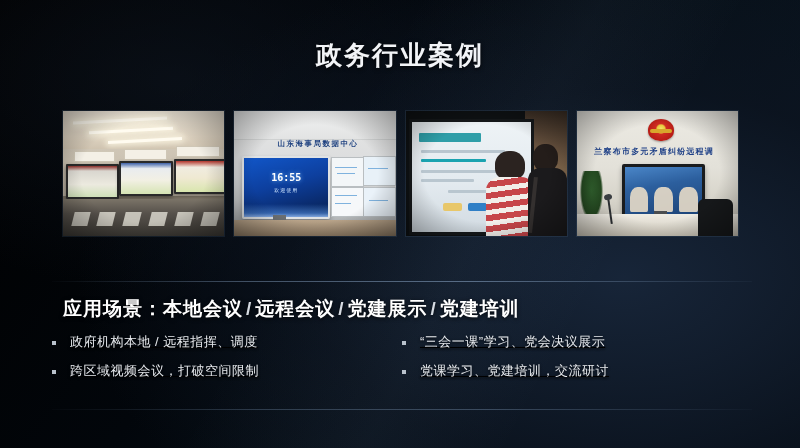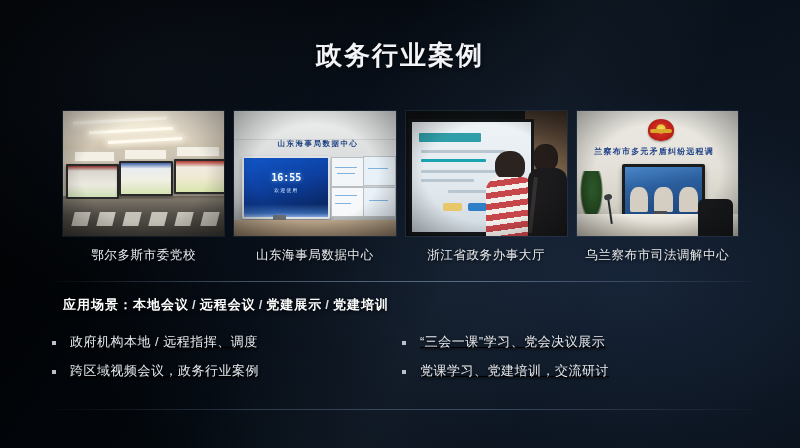--- a/index.html
+++ b/index.html
@@ -137,21 +137,21 @@
     position:absolute;left:52px;width:700px;height:1px;
     background:linear-gradient(90deg,rgba(120,150,185,0.02) 0%,rgba(150,180,215,0.40) 28%,rgba(160,190,225,0.48) 60%,rgba(120,150,185,0.05) 100%);
   }
   .divider.top{top:281px;}
   .divider.bottom{top:409px;
     background:linear-gradient(90deg,rgba(120,150,185,0.02) 0%,rgba(140,170,205,0.28) 30%,rgba(150,180,215,0.32) 62%,rgba(120,150,185,0.03) 100%);}
 
   
   .scenario{
     position:absolute;left:63px;top:296px;
-    font-size:13px;font-weight:bold;color:#ffffff;letter-spacing:1px;
+    font-size:19px;font-weight:bold;color:#ffffff;letter-spacing:1px;
     text-shadow:0 1px 4px rgba(0,0,0,0.85);
   }
   .scenario .sep{color:#d6dbe2;padding:0 3px;font-weight:bold;}
 
   
   .bullets{position:absolute;left:52px;top:334px;width:690px;display:flex;}
   .bcol{width:50%;text-decoration:underline;}
   .bcol.right{padding-left:10px;text-align:center;}
   .brow{display:flex;align-items:flex-start;margin-bottom:13px;}
   .bdot{width:4px;height:4px;background:#b9c2cc;margin:7px 14px 0 0;flex:0 0 auto;}
@@ -251,42 +251,36 @@
       <div class="tvstand"></div>
       <div class="plant"></div>
       <div class="table"></div>
       <div class="mic"></div>
       <div class="chair"></div>
       <div class="vig"></div>
     </div>
 
   </div>
 
-  <div class="captions">
-    <div class="caption">鄂尔多斯市委党校</div>
-    <div class="caption">山东海事局数据中心</div>
-    <div class="caption">浙江省政务办事大厅</div>
-    <div class="caption">乌兰察布市司法调解中心</div>
-  </div>
 
   <div class="divider top"></div>
 
   <div class="scenario">
     <span>应用场景：</span><span>本地会议</span><span class="sep">/</span><span>远程会议</span><span class="sep">/</span><span>党建展示</span><span class="sep">/</span><span>党建培训</span>
   </div>
 
   <div class="bullets">
     <div class="bcol">
       <div class="brow">
         <span class="bdot"></span>
         <span class="btxt">政府机构本地 / 远程指挥、调度</span>
       </div>
       <div class="brow">
         <span class="bdot"></span>
-        <span class="btxt">跨区域视频会议，政务行业案例</span>
+        <span class="btxt">跨区域视频会议，打破空间限制</span>
       </div>
     </div>
     <div class="bcol right">
       <div class="brow">
         <span class="bdot"></span>
         <span class="btxt">“三会一课”学习、党会决议展示</span>
       </div>
       <div class="brow">
         <span class="bdot"></span>
         <span class="btxt">党课学习、党建培训，交流研讨</span>

